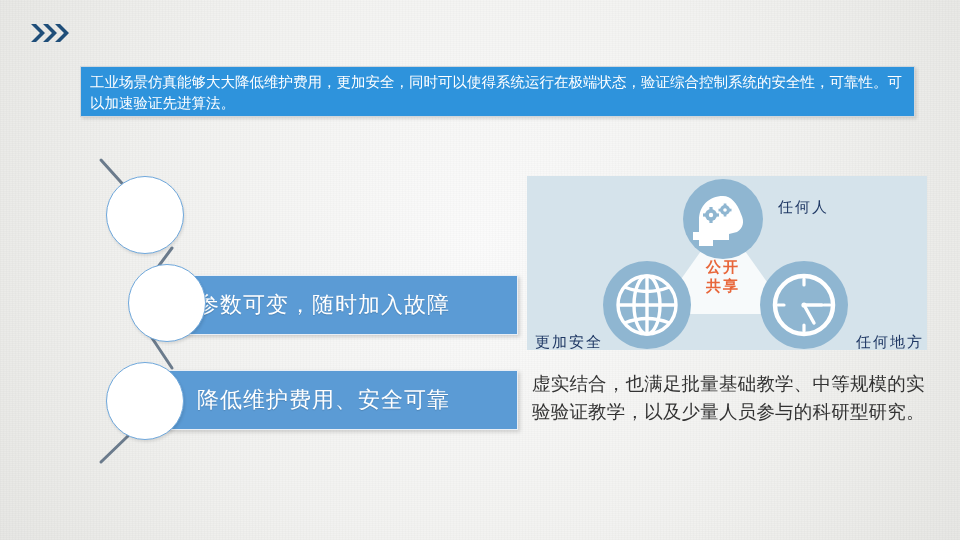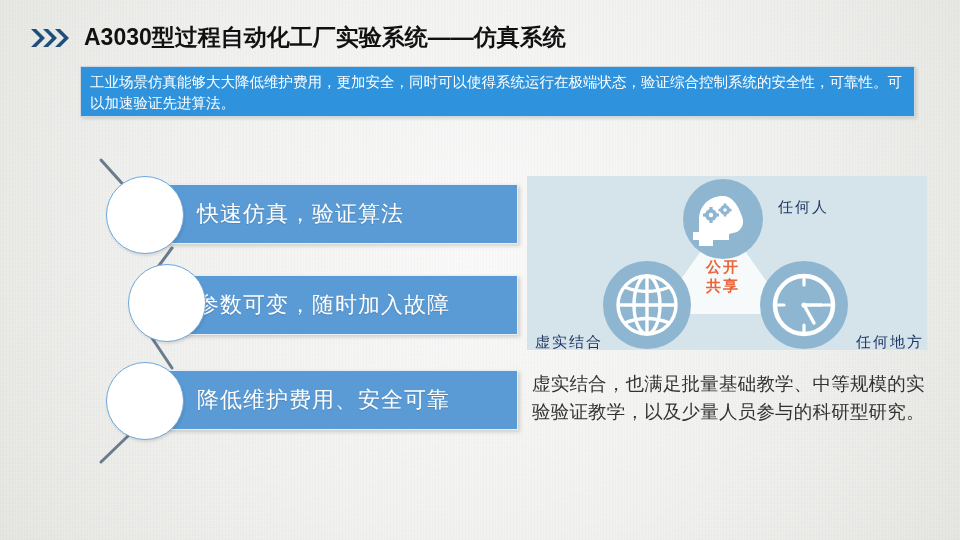--- a/index.html
+++ b/index.html
@@ -189,39 +189,35 @@
 <div id="slide">
 
   <div class="title-row">
     <span class="chevrons">
       <svg width="42" height="22" viewBox="0 0 42 22" aria-hidden="true">
         <path d="M1 2 L10 11 L1 20 L6 20 L15 11 L6 2 Z" fill="#1F4E79"></path>
         <path d="M13 2 L22 11 L13 20 L18 20 L27 11 L18 2 Z" fill="#1F4E79"></path>
         <path d="M25 2 L34 11 L25 20 L30 20 L39 11 L30 2 Z" fill="#1F4E79"></path>
       </svg>
     </span>
-    <span class="page-title">A3030型过程自动化工厂实验系统——仿真系统</span>
   </div>
 
   <div class="banner">
     <div class="banner-text">工业场景仿真能够大大降低维护费用，更加安全，同时可以使得系统运行在极端状态，验证综合控制系统的安全性，可靠性。可以加速验证先进算法。</div>
   </div>
 
   <div class="left-group">
 
     <svg class="connector-svg" viewBox="0 0 540 540">
       <line x1="101" y1="160" x2="128" y2="190" stroke="#6B7B8C" stroke-width="3" stroke-linecap="round"></line>
       <line x1="172" y1="248" x2="152" y2="275" stroke="#6B7B8C" stroke-width="3" stroke-linecap="round"></line>
       <line x1="152" y1="338" x2="172" y2="368" stroke="#6B7B8C" stroke-width="3" stroke-linecap="round"></line>
       <line x1="128" y1="436" x2="101" y2="462" stroke="#6B7B8C" stroke-width="3" stroke-linecap="round"></line>
     </svg>
 
-    <div class="bar bar1">
-      <span class="bar-label">快速仿真，验证算法</span>
-    </div>
     <div class="bar bar3">
       <span class="bar-label">降低维护费用、安全可靠</span>
     </div>
     <div class="bar bar2">
       <span class="bar-label">参数可变，随时加入故障</span>
     </div>
 
     <div class="circle circle1"></div>
     <div class="circle circle2"></div>
     <div class="circle circle3"></div>
@@ -284,21 +280,21 @@
         <g stroke="#FFFFFF" stroke-width="3.4" stroke-linecap="round">
           <line x1="277" y1="129" x2="295" y2="129"></line>
           <line x1="277" y1="129" x2="287" y2="147"></line>
         </g>
         <circle cx="277" cy="129" r="2.6" fill="#FFFFFF"></circle>
       </g>
     </svg>
   </div>
 
   <div class="dlabel dlabel-person">任何人</div>
-  <div class="dlabel dlabel-place">虚实结合</div>
+  <div class="dlabel dlabel-place">更加安全</div>
   <div class="dlabel dlabel-time">任何地方</div>
 
   <div class="center-word">
     <div>公开</div>
     <div>共享</div>
   </div>
 
   <div class="para">虚实结合，也满足批量基础教学、中等规模的实验验证教学，以及少量人员参与的科研型研究。</div>
 
 </div>

